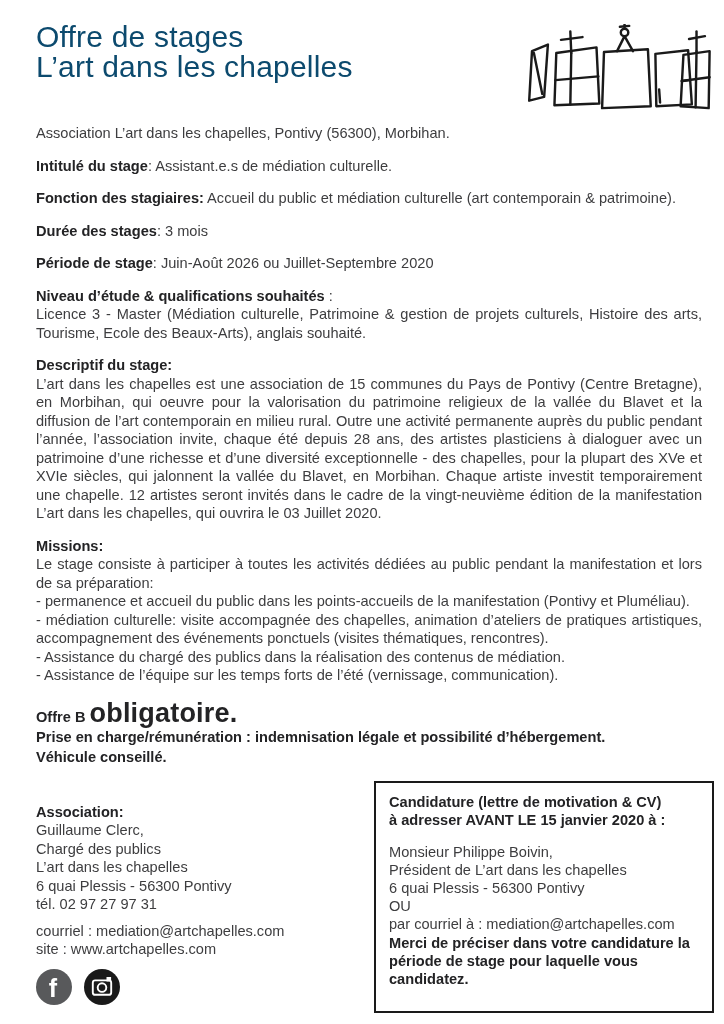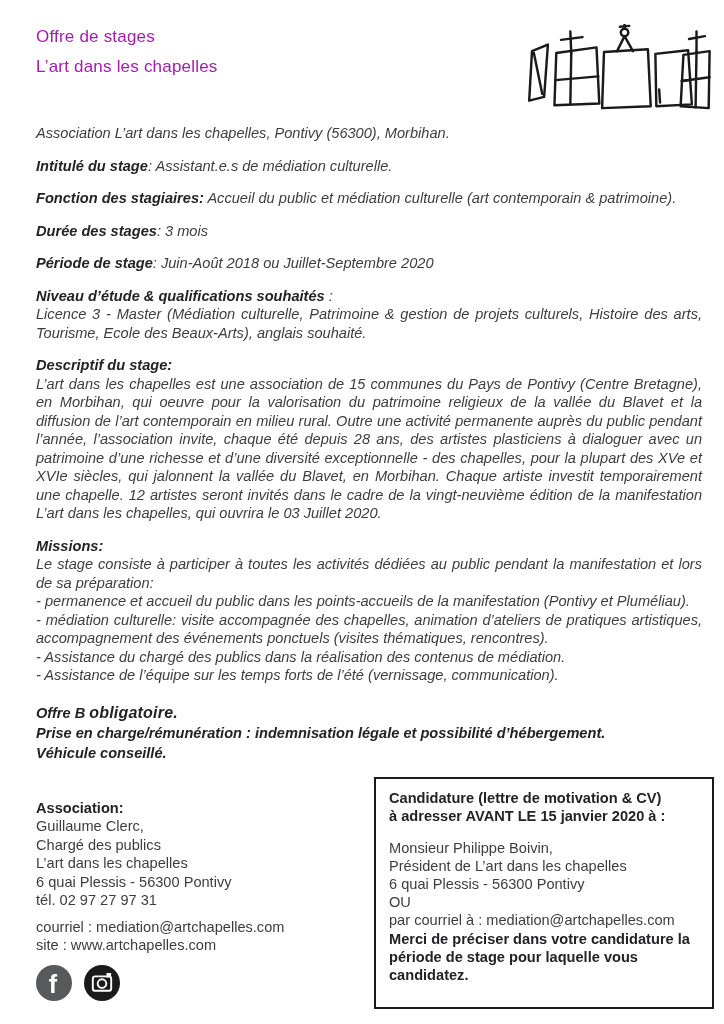--- a/index.html
+++ b/index.html
@@ -10,32 +10,32 @@
     height: 1024px;
     margin: 0 auto;
     background: #ffffff;
     font-family: "Liberation Sans", "DejaVu Sans", sans-serif;
     color: #3d3d3f;
     font-size: 14.6px;
     line-height: 18.5px;
     padding: 22px 0 0 36px;
     overflow: hidden;
   }
-  .content { width: 666px; font-style: italic; }
+  .content { width: 666px; }
   b, .b { font-weight: 700; color: #232325; }
   .header { display: flex; justify-content: space-between; align-items: flex-start; width: 676px; margin-bottom: 14px; }
-  .title { margin: 0; font-size: 17px; line-height: 30px; font-weight: 400; color: #a21caf; letter-spacing: 0.2px; }
+  .title { margin: 0; font-size: 30px; line-height: 30px; font-weight: 400; color: #0c4a6e; letter-spacing: 0.2px; }
   .logo { width: 188px; height: 86px; margin-top: 2px; }
   .logo svg { width: 100%; height: 100%; }
   .sec { margin: 0 0 14px 0; }
   .sec p { margin: 0; }
   .para { white-space: pre-line; text-align: justify; }
   .flow { text-align: justify; }
   .permis { margin-top: 18px; font-weight: 700; color: #232325; line-height: 20px; }
-  .permis-big { font-size: 16px; letter-spacing: 0.2px; }
+  .permis-big { font-size: 27px; letter-spacing: 0.2px; }
   .bottom { display: flex; margin-top: 8px; width: 678px; justify-content: space-between; }
   .info-col { width: 312px; padding-top: 28px; }
   .info-col .para { text-align: left; }
   .contact { margin-top: 8px; }
   .social { display: flex; gap: 12px; margin-top: 10px; align-items: center; }
   .fb-circle {
     width: 36px; height: 36px; border-radius: 50%;
     background: #58595b; display: inline-flex;
     align-items: center; justify-content: center;
   }
@@ -101,21 +101,21 @@
 
     <p class="sec">Association L’art dans les chapelles, Pontivy (56300), Morbihan.</p>
 
     <p class="sec"><b>Intitulé du stage</b><span>: Assistant.e.s de médiation culturelle.</span></p>
 
     <p class="sec"><b>Fonction des stagiaires:</b><span> Accueil du public et médiation culturelle (art contemporain &amp; patrimoine).</span></p>
 
     <p class="sec"><b>Durée des stages</b><span>: 3 mois</span></p>
 
     <div class="sec">
-      <p><b>Période de stage</b><span>: Juin-Août 2018 ou Juillet-Septembre 2020</span></p>
+      <p><b>Période de stage</b><span>: Juin-Août 2026 ou Juillet-Septembre 2020</span></p>
     </div>
 
     <div class="sec">
       <p><b>Niveau d’étude &amp; qualifications souhaités</b><span> :</span></p>
       <div class="flow">Licence 3 - Master (Médiation culturelle, Patrimoine &amp; gestion de projets culturels, Histoire des arts, Tourisme, Ecole des Beaux-Arts), anglais souhaité.</div>
     </div>
 
     <div class="sec">
       <p><b>Descriptif du stage:</b></p>
       <div class="flow">L’art dans les chapelles est une association de 15 communes du Pays de Pontivy (Centre Bretagne), en Morbihan, qui oeuvre pour la valorisation du patrimoine religieux de la vallée du Blavet et la diffusion de l’art contemporain en milieu rural. Outre une activité permanente auprès du public pendant l’année, l’association invite, chaque été depuis 28 ans, des artistes plasticiens à dialoguer avec un patrimoine d’une richesse et d’une diversité exceptionnelle - des chapelles, pour la plupart des XVe et XVIe siècles, qui jalonnent la vallée du Blavet, en Morbihan. Chaque artiste investit temporairement une chapelle. 12 artistes seront invités dans le cadre de la vingt-neuvième édition de la manifestation L’art dans les chapelles, qui ouvrira le 03 Juillet 2020.</div>

